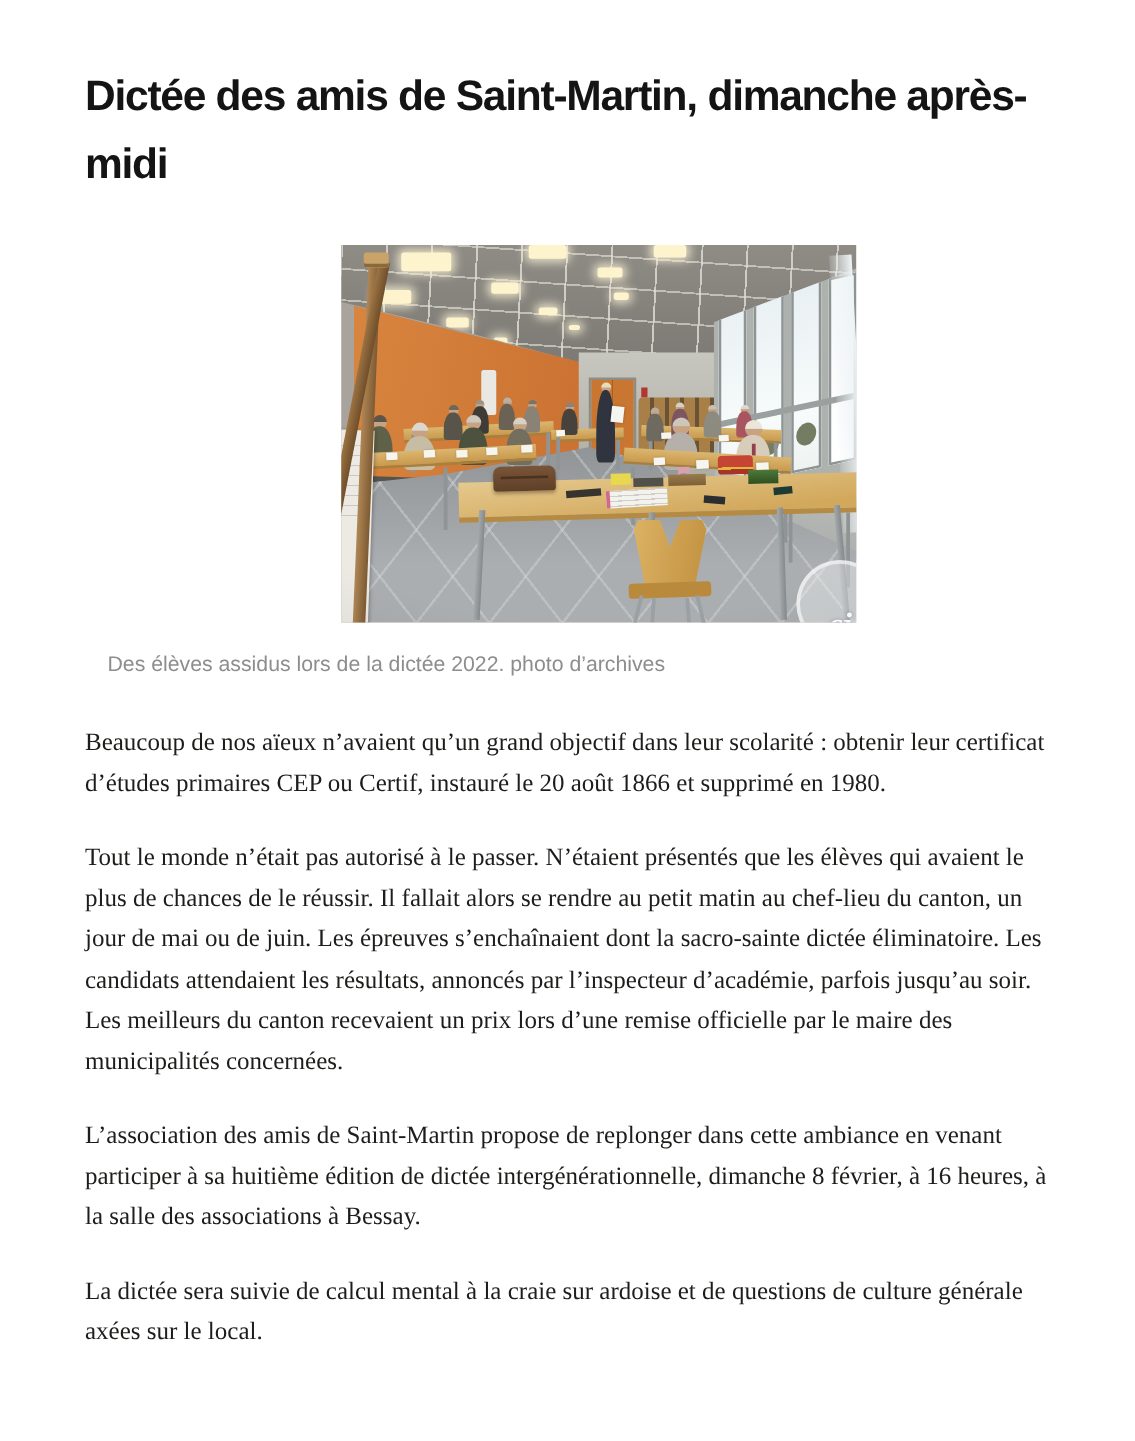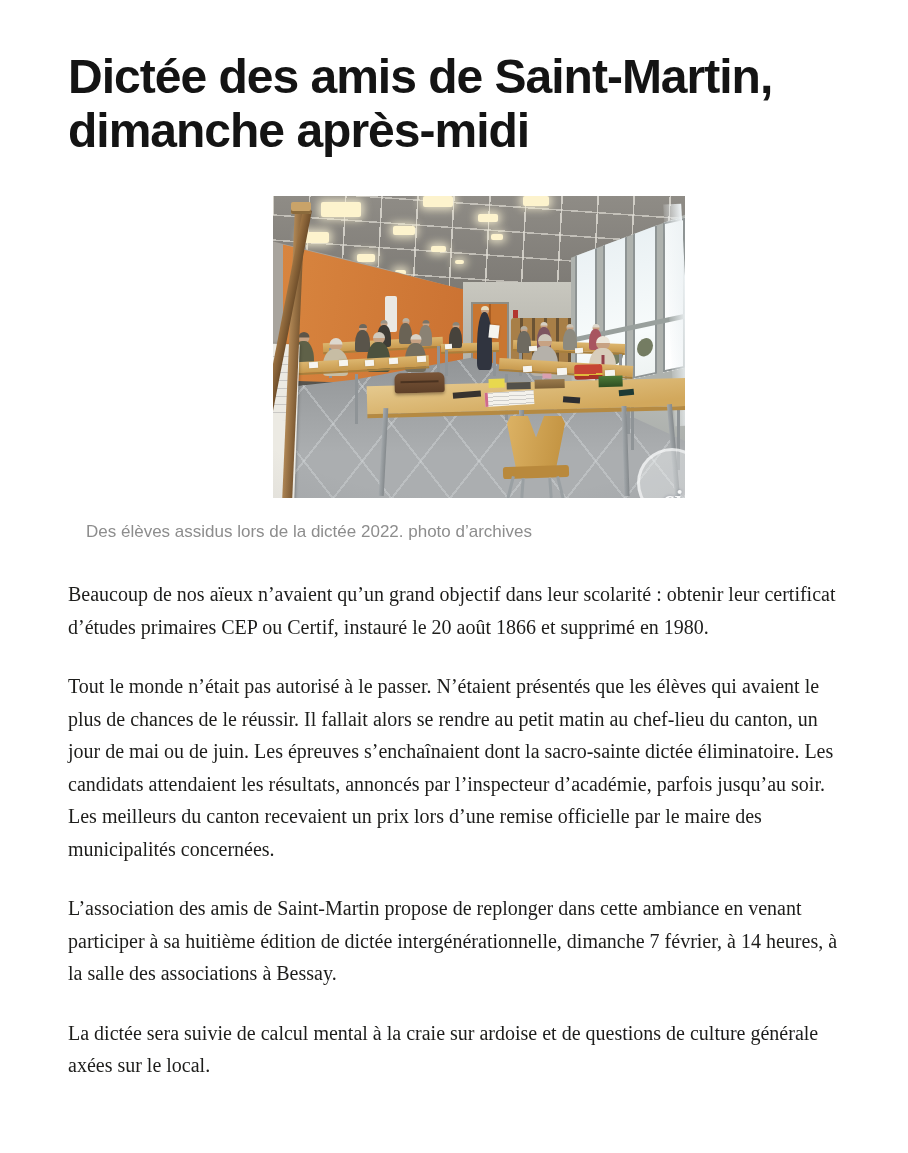--- a/index.html
+++ b/index.html
@@ -1,20 +1,20 @@
 <!DOCTYPE html>
 <html><head>
 <meta charset="utf-8">
 <style>
   html,body{margin:0;padding:0;background:#ffffff;}
   body{width:908px;height:1153px;overflow:hidden;font-family:"Liberation Sans",sans-serif;}
   .page{padding:34px 68px 0 68px;}
 
   .kicker{color:#a93a32;font-weight:bold;font-size:23px;letter-spacing:.2px;}
-  h1.title{margin:16px 0 0 0;color:#141414;font-size:48px;line-height:54px;font-weight:bold;letter-spacing:-1px;max-width:772px;}
+  h1.title{margin:16px 0 0 0;color:#141414;font-size:34px;line-height:54px;font-weight:bold;letter-spacing:-1px;max-width:772px;}
 
   figure{margin:38px 0 0 0;padding:0;}
   .photo{position:relative;width:412px;height:302px;margin-left:205px;overflow:hidden;background:#a8a49d;}
   .photo *{position:absolute;}
   .photo::after{content:"";position:absolute;inset:0;background:radial-gradient(120% 100% at 50% 40%, rgba(0,0,0,0) 60%, rgba(40,40,55,.13));z-index:20;pointer-events:none;}
 
   .ceiling{left:0;top:0;width:412px;height:120px;z-index:1;
     background:
       repeating-linear-gradient(93deg, rgba(225,222,214,.8) 0 1.5px, rgba(0,0,0,0) 1.5px 36px),
       repeating-linear-gradient(4deg, rgba(225,222,214,.65) 0 1.5px, rgba(0,0,0,0) 1.5px 25px),
@@ -299,16 +299,16 @@
         <div class="paper" style="left: 302px; top: 152px; width: 8px; height: 5px;"></div>
         <div class="paper" style="left: 172px; top: 148px; width: 7px; height: 5px;"></div>
         <div class="paper" style="left: 92px; top: 164px; width: 9px; height: 6px;"></div>
       </div>
     <figcaption>Des élèves assidus lors de la dictée 2022. photo d’archives</figcaption>
   </figure>
 
   <div class="body-copy">
     <p class="body-p">Beaucoup de nos aïeux n’avaient qu’un grand objectif dans leur scolarité : obtenir leur certificat d’études primaires CEP ou Certif, instauré le 20 août 1866 et supprimé en 1980.</p>
     <p class="body-p">Tout le monde n’était pas autorisé à le passer. N’étaient présentés que les élèves qui avaient le plus de chances de le réussir. Il fallait alors se rendre au petit matin au chef-lieu du canton, un jour de mai ou de juin. Les épreuves s’enchaînaient dont la sacro-sainte dictée éliminatoire. Les candidats attendaient les résultats, annoncés par l’inspecteur d’académie, parfois jusqu’au soir. Les meilleurs du canton recevaient un prix lors d’une remise officielle par le maire des municipalités concernées.</p>
-    <p class="body-p">L’association des amis de Saint-Martin propose de replonger dans cette ambiance en venant participer à sa huitième édition de dictée intergénérationnelle, dimanche 7 février, à 14 heures, à la salle des associations à Bessay.</p>
+    <p class="body-p">L’association des amis de Saint-Martin propose de replonger dans cette ambiance en venant participer à sa huitième édition de dictée intergénérationnelle, dimanche 8 février, à 16 heures, à la salle des associations à Bessay.</p>
     <p class="body-p">La dictée sera suivie de calcul mental à la craie sur ardoise et de questions de culture générale axées sur le local.</p>
   </div>
 </main>
 
 </body></html>

